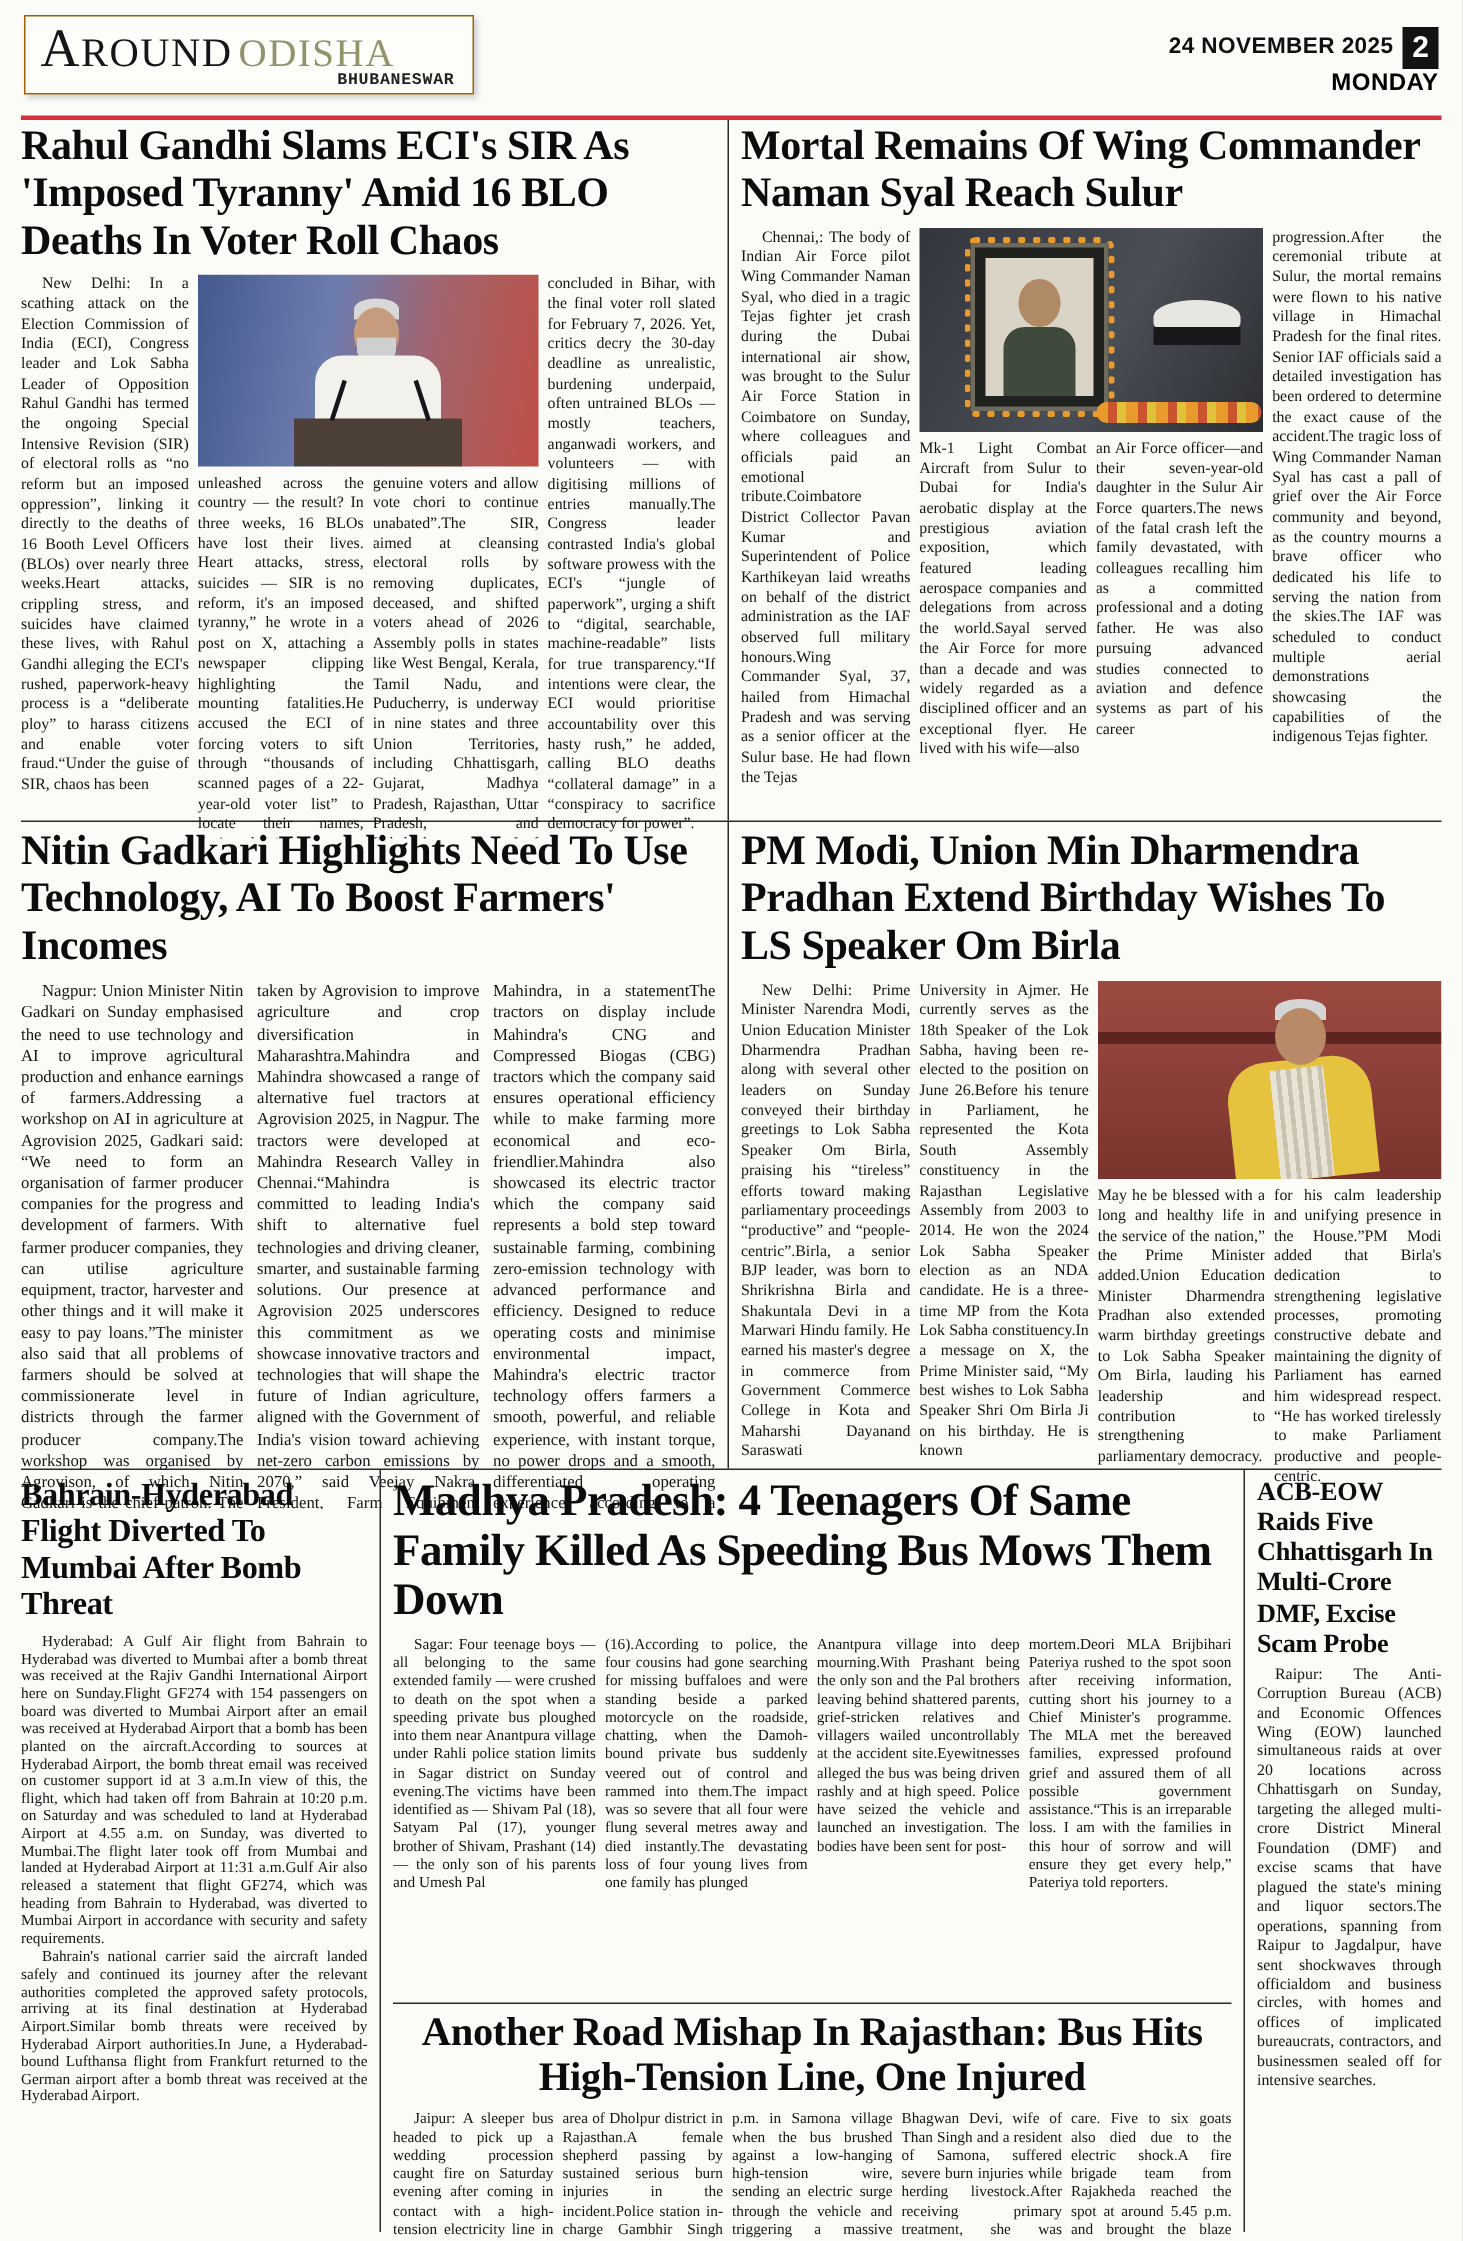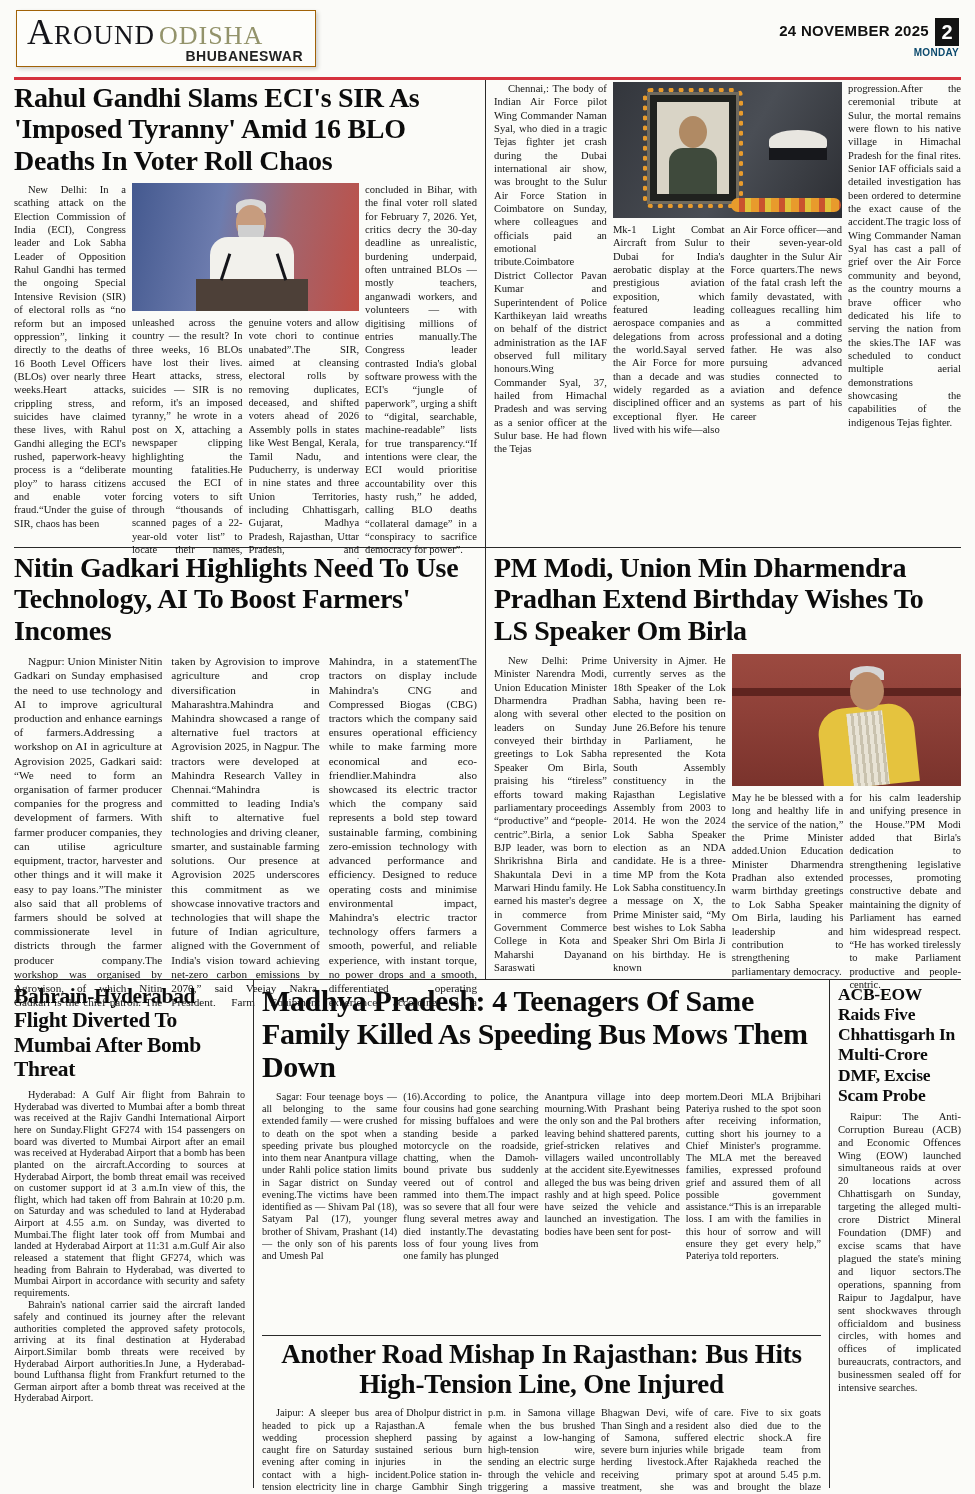--- a/index.html
+++ b/index.html
@@ -11,28 +11,28 @@
   }
   
   .masthead { height:74px; display:flex; justify-content:space-between; align-items:flex-start;
     border-bottom:3px solid #d5323e; padding:4px 2px 2px; }
   .logo-box { border:1px solid #a16207; background:#fdfdfa; box-shadow:2px 2px 4px rgba(0,0,0,.18);
     padding:3px 12px 2px 10px; min-width:300px; }
   .logo-line { white-space:nowrap; line-height:1; }
   .logo-around { display:inline-block; font-size:27px; letter-spacing:1px; color:#15151a; text-transform:uppercase; }
   .logo-around::first-letter { font-size:36px; }
   .logo-odisha { display:inline-block; font-size:26px; letter-spacing:1px; color:#93936b; text-transform:uppercase; }
-  .logo-city { text-align:right; font-family:Liberation Sans, sans-serif; font-weight:bold;
-    font-size:14px; color:#222; letter-spacing:.5px; margin-top:-2px; }
+  .logo-city { text-align:right; font-family:Liberation Mono, monospace; font-weight:bold;
+    font-size:11px; color:#222; letter-spacing:.5px; margin-top:-2px; }
   .date-block { text-align:right; font-family:"Liberation Sans", sans-serif; font-weight:bold; margin-top:8px; }
   .date-row { display:flex; align-items:flex-start; gap:6px; justify-content:flex-end; }
   .date-text { font-size:15px; letter-spacing:.3px; color:#101010; margin-top:4px; }
   .page-badge { display:inline-block; background:#131313; color:#fff; font-size:20px;
     width:24px; height:28px; text-align:center; line-height:28px; }
-  .day-text { font-size:10px; color:#0c4a6e; margin-top:1px; letter-spacing:.3px; }
+  .day-text { font-size:16px; color:#000000; margin-top:1px; letter-spacing:.3px; }
   
   .headline { font-weight:bold; color:#0c0c0c; letter-spacing:-.3px; }
   .body-cols { display:flex; gap:6px; overflow:hidden; }
   .ncol { flex:1; font-size:10.6px; line-height:1.26; text-align:justify; overflow:hidden; }
   .ncol.indent, .flight-para { text-indent:14px; }
   .midcol { flex:2.03; display:flex; flex-direction:column; }
   .colpair { display:flex; gap:6px; flex:1; overflow:hidden; }
   .photo { width:100%; position:relative; overflow:hidden; margin-bottom:5px; }
   
   .section-top { display:flex; height:468px; border-bottom:1px solid #2a2a2a; }
@@ -135,20 +135,21 @@
           </div>
           <div class="colpair">
             <div class="ncol">unleashed across the country — the result? In three weeks, 16 BLOs have lost their lives. Heart attacks, stress, suicides — SIR is no reform, it's an imposed tyranny,” he wrote in a post on X, attaching a newspaper clipping highlighting the mounting fatalities.He accused the ECI of forcing voters to sift through “thousands of scanned pages of a 22-year-old voter list” to locate their names, designed to “tire out</div>
             <div class="ncol">genuine voters and allow vote chori to continue unabated”.The SIR, aimed at cleansing electoral rolls by removing duplicates, deceased, and shifted voters ahead of 2026 Assembly polls in states like West Bengal, Kerala, Tamil Nadu, and Puducherry, is underway in nine states and three Union Territories, including Chhattisgarh, Gujarat, Madhya Pradesh, Rajasthan, Uttar Pradesh, and Lakshadweep. Phase-I of the SIR</div>
           </div>
         </div>
         <div class="ncol">concluded in Bihar, with the final voter roll slated for February 7, 2026. Yet, critics decry the 30-day deadline as unrealistic, burdening underpaid, often untrained BLOs — mostly teachers, anganwadi workers, and volunteers — with digitising millions of entries manually.The Congress leader contrasted India's global software prowess with the ECI's “jungle of paperwork”, urging a shift to “digital, searchable, machine-readable” lists for true transparency.“If intentions were clear, the ECI would prioritise accountability over this hasty rush,” he added, calling BLO deaths “collateral damage” in a “conspiracy to sacrifice democracy for power”.</div>
       </div>
     </div>
     <div class="sec-right">
+      <h1 class="headline h-top">Mortal Remains Of Wing Commander Naman Syal Reach Sulur</h1>
       <div class="body-cols">
         <div class="ncol indent">Chennai,: The body of Indian Air Force pilot Wing Commander Naman Syal, who died in a tragic Tejas fighter jet crash during the Dubai international air show, was brought to the Sulur Air Force Station in Coimbatore on Sunday, where colleagues and officials paid an emotional tribute.Coimbatore District Collector Pavan Kumar and Superintendent of Police Karthikeyan laid wreaths on behalf of the district administration as the IAF observed full military honours.Wing Commander Syal, 37, hailed from Himachal Pradesh and was serving as a senior officer at the Sulur base. He had flown the Tejas</div>
         <div class="midcol">
           <div class="photo photo-syal">
             <div class="ps-garland"></div>
             <div class="ps-frame"></div>
             <div class="ps-portrait"></div>
             <div class="ps-face"></div>
             <div class="ps-torso"></div>
             <div class="ps-cap"></div>

